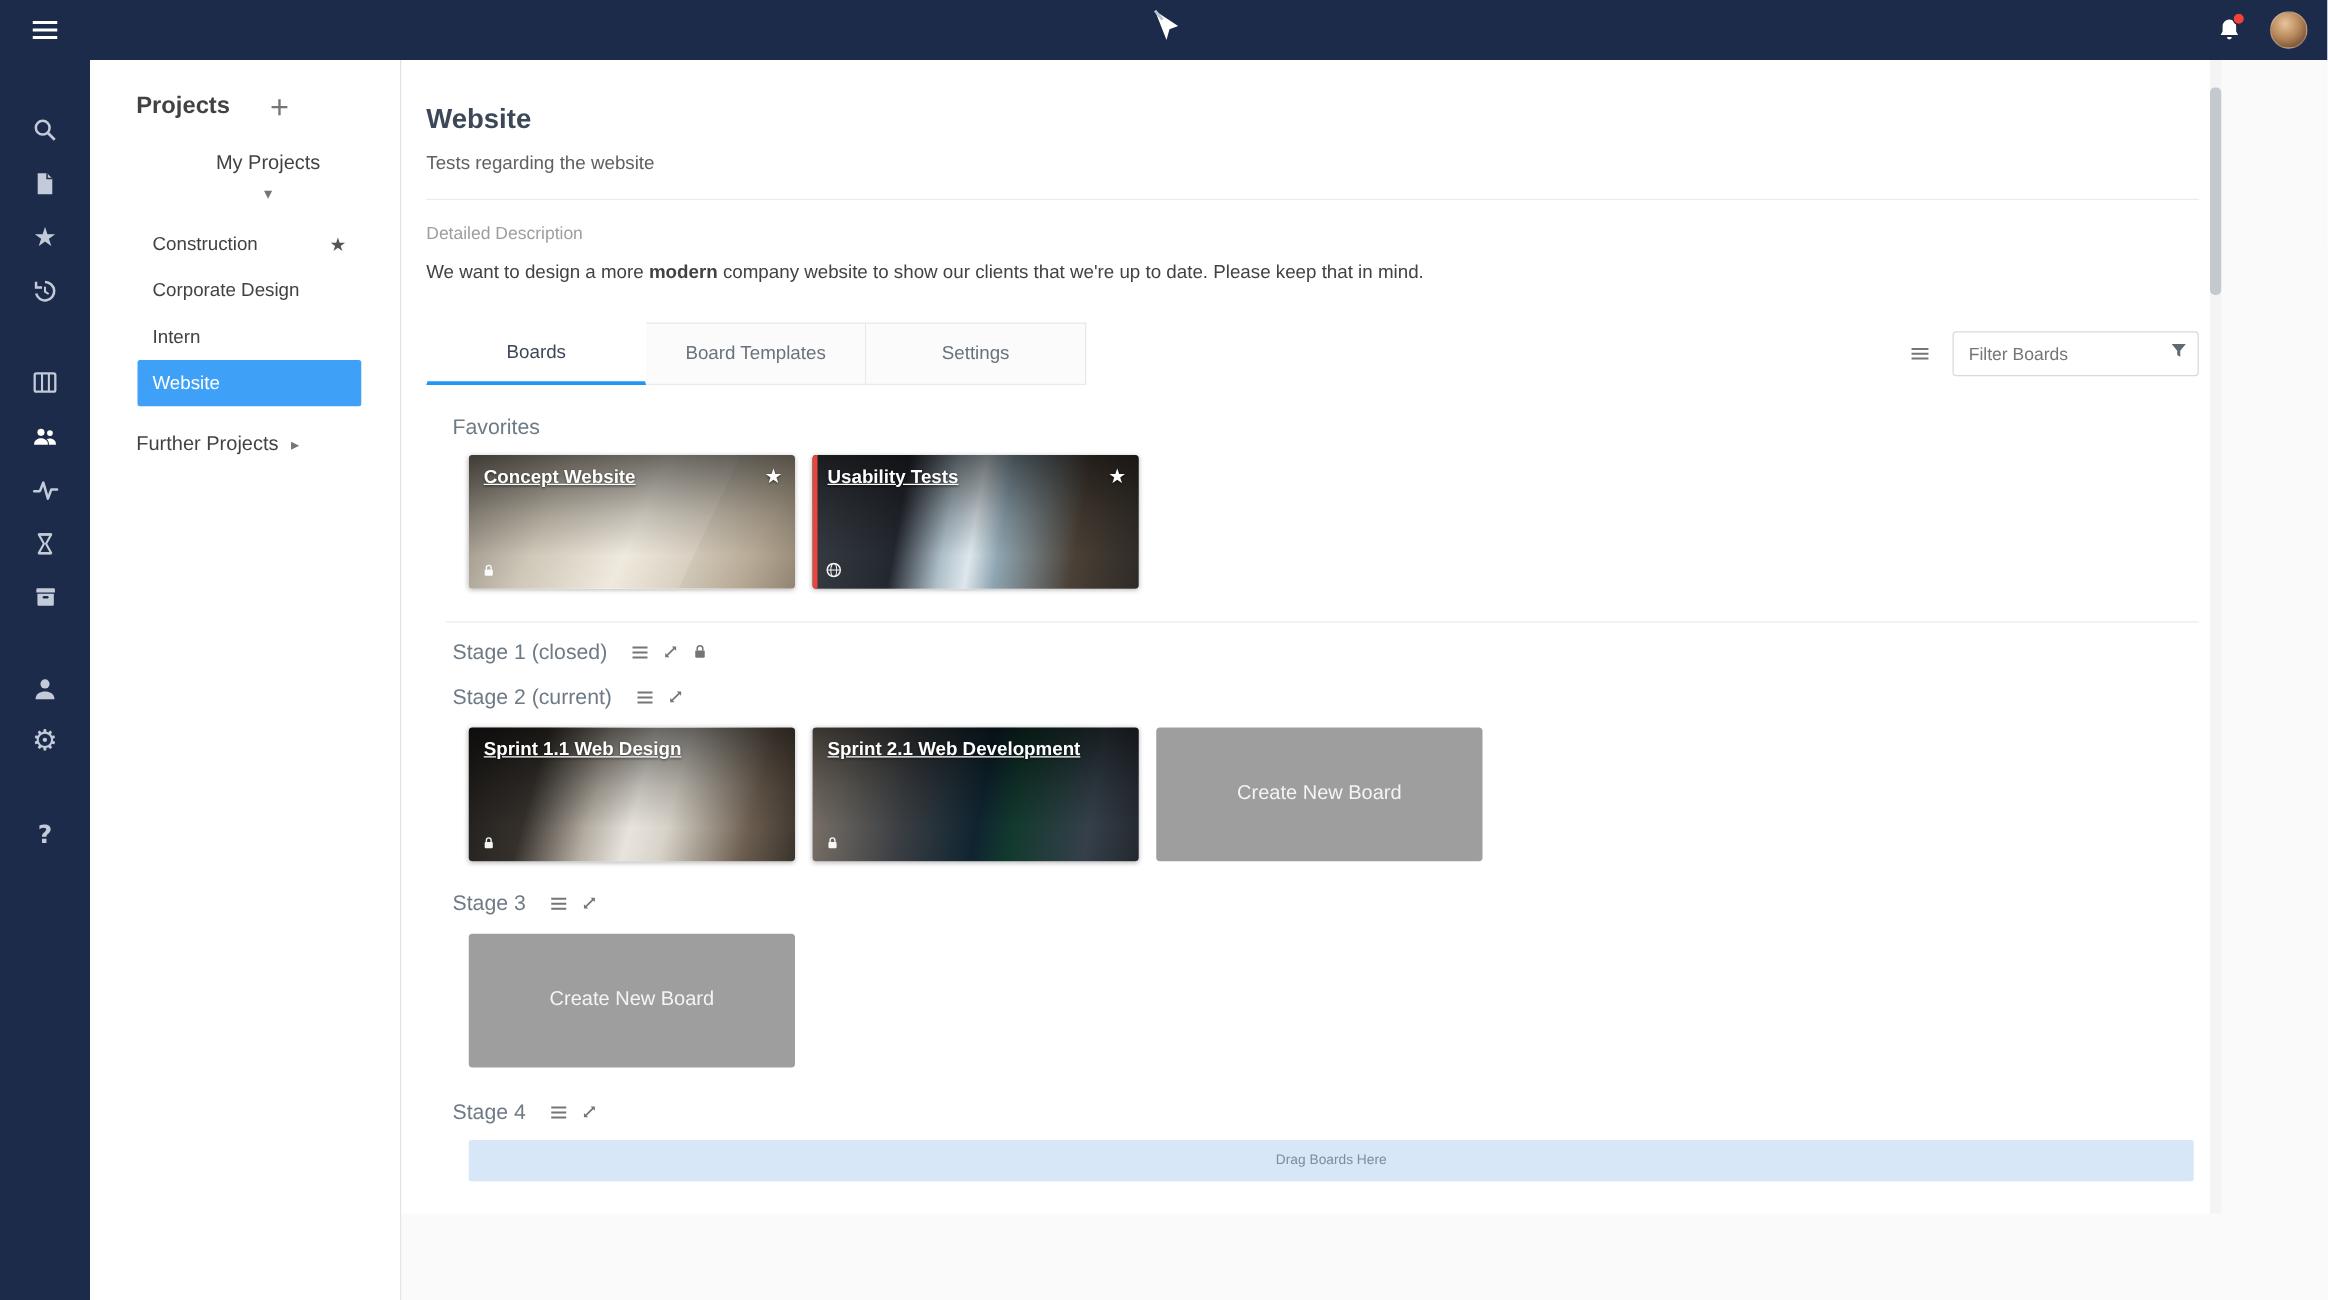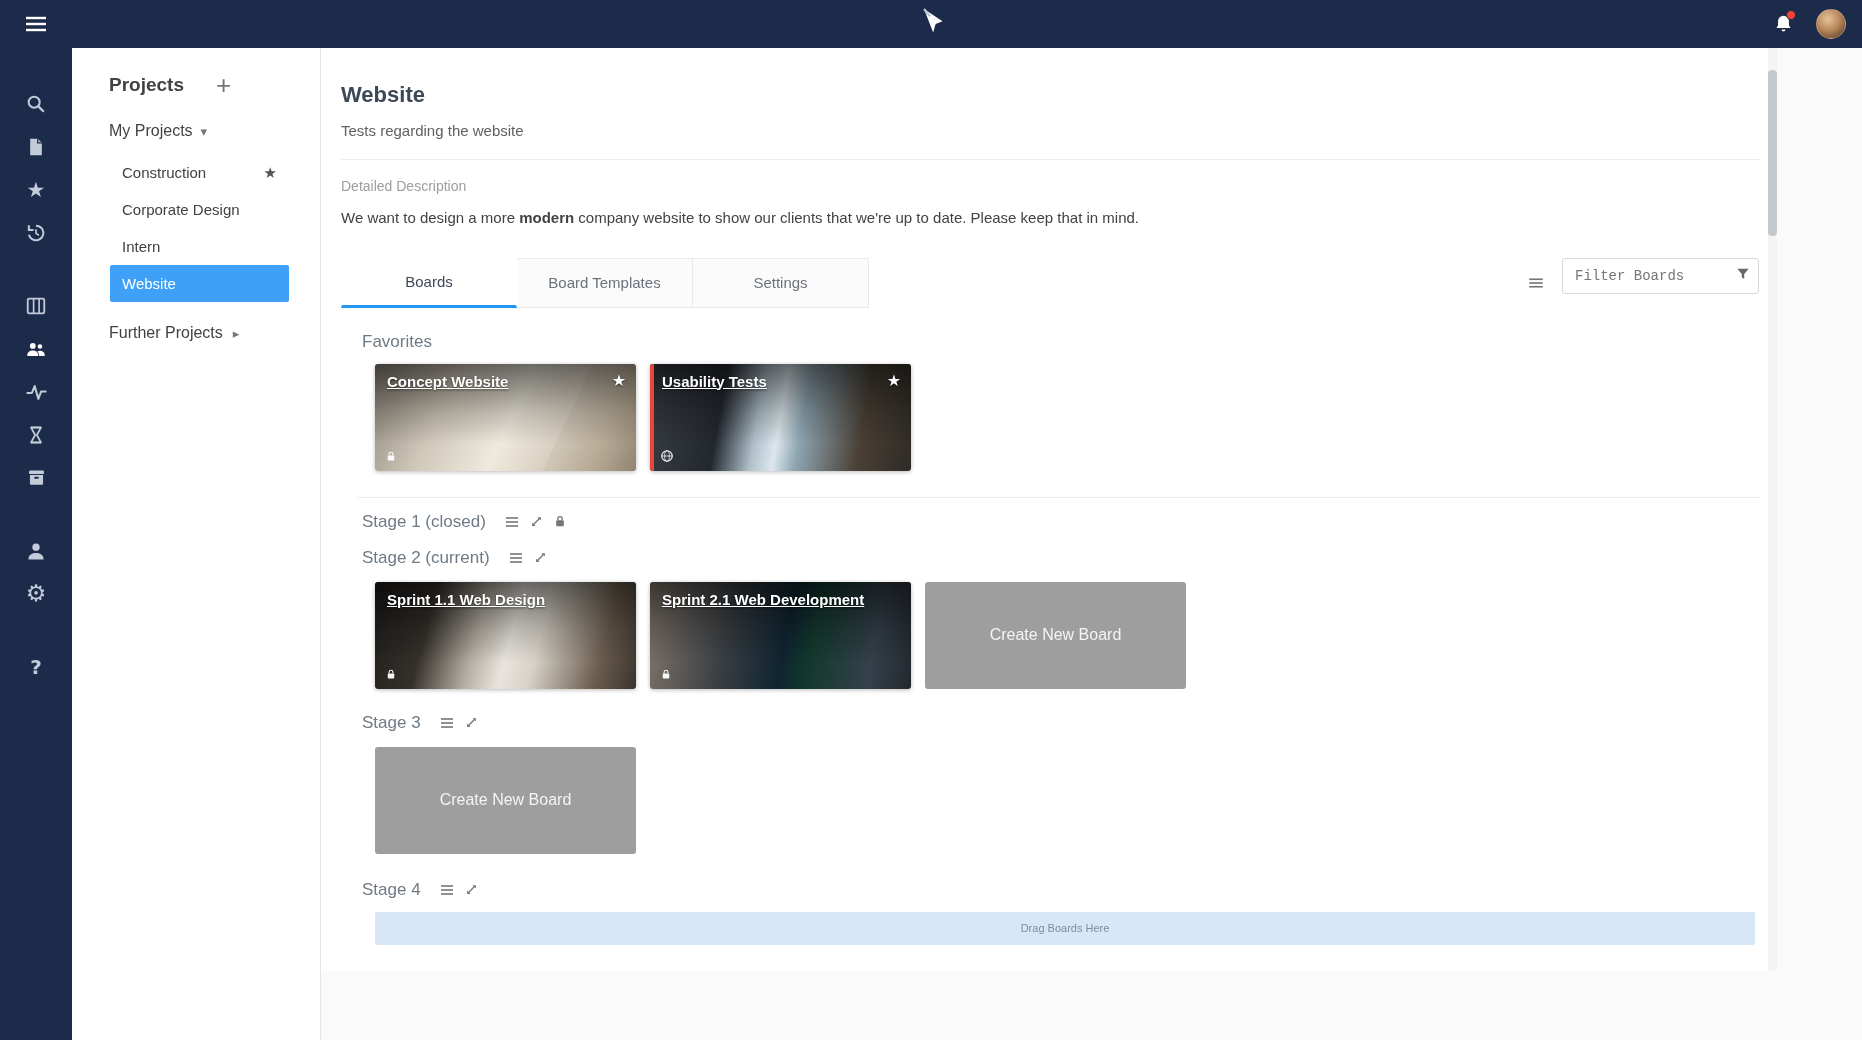--- a/index.html
+++ b/index.html
@@ -21,21 +21,21 @@
   .rail-icon.active { color:#ffffff; }
   .rail-gap { height:30px; flex:none; }
   .glyph-gear { font-size:23px; line-height:1; color:inherit; }
   .glyph-help { font-size:20px; font-weight:700; color:inherit; }
 
   
   .projects { position:absolute; top:48px; left:72px; bottom:0; width:249px; background:#ffffff; border-right:1px solid #e4e4e4; z-index:5; }
   .projects-head { display:flex; align-items:center; padding:26px 0 0 37px; }
   .projects-title { font-size:19px; font-weight:700; color:#424242; }
   .add-project { margin-left:32px; font-size:26px; font-weight:300; color:#757575; background:none; border:none; cursor:pointer; line-height:20px; }
-  .group-row { display:flex; align-items:center; gap:8px; padding:26px 0 0 37px; cursor:pointer; }
+  .group-row { display:flex; align-items:center; gap:8px; padding:26px 0 0 37px; cursor:pointer;flex-direction:column; }
   .group-label { font-size:16px; color:#424242; }
   .caret { font-size:13px; color:#757575; font-family:"DejaVu Sans", sans-serif; }
   .project-list { margin-top:14px; }
   .project-item { margin-left:38px; width:179px; height:37px; display:flex; align-items:center; justify-content:space-between; padding:0 12px; font-size:15px; color:#424242; border-radius:2px; cursor:pointer; }
   .project-item.active { background:#3ea1f7; color:#ffffff; }
   .item-star { font-size:15px; color:#545454; font-family:"DejaVu Sans", sans-serif; }
   .further-row { display:flex; align-items:center; gap:10px; padding:22px 0 0 37px; cursor:pointer; }
   .further-label { font-size:16px; color:#424242; }
 
   
@@ -44,28 +44,28 @@
   .content { padding:0 18px 0 20px; }
 
   .page-title { padding-top:34px; font-size:22px; font-weight:700; color:#3c4858; }
   .page-subtitle { margin-top:14px; font-size:15px; color:#616161; }
   .divider { border:none; border-top:1px solid #ececec; margin-top:20px; }
   .desc-label { margin-top:18px; font-size:14px; color:#9e9e9e; }
   .desc-text { margin-top:14px; font-size:15px; color:#424242; line-height:1.3; }
   .desc-text .b { font-weight:700; }
 
   
-  .tabs-bar { margin-top:30px; display:flex; }
+  .tabs-bar { margin-top:30px; display:flex; align-items:center; }
   .tab { width:176px; height:50px; display:flex; align-items:center; justify-content:center; font-size:15px; color:#6a737d; background:#fbfbfb; border:1px solid #e9e9e9; border-left:none; cursor:pointer; }
   .tab:first-child { border-left:1px solid #e9e9e9; }
   .tab.active { background:#ffffff; color:#3c4858; font-weight:500; border-color:transparent; border-bottom:3px solid #2196f3; }
   .tabs-spacer { flex:1; }
   .reorder-btn { background:none; border:none; cursor:pointer; display:flex; align-items:center; margin-right:16px; color:#757575; }
   .filter-box { position:relative; width:197px; height:36px; }
-  .filter-input { width:100%; height:100%; border:1px solid #d9d9d9; border-radius:3px; padding:0 34px 0 12px; font-size:14px; color:#424242; font-family:Liberation Mono, monospace; outline:none; background:#fff; }
+  .filter-input { width:100%; height:100%; border:1px solid #d9d9d9; border-radius:3px; padding:0 34px 0 12px; font-size:14px; color:#424242; font-family:Liberation Sans, sans-serif; outline:none; background:#fff; }
   .filter-input::placeholder { color:#757575; }
   .funnel { position:absolute; right:8px; top:50%; transform:translateY(-50%); color:#5f6a73; pointer-events:none; }
 
   
   .section-label { margin:24px 0 0 21px; font-size:17px; color:#6e7a85; }
   .stage-head { display:flex; align-items:center; gap:10px; margin-left:21px; }
   .stage-head .section-label { margin:0; }
   .stage-icons { display:flex; align-items:center; gap:9px; margin-left:8px; color:#757575; }
   .stage-icon-btn { background:none; border:none; cursor:pointer; color:#757575; display:flex; align-items:center; }
   .boards-row { display:flex; gap:14px; margin:12px 0 0 34px; }

